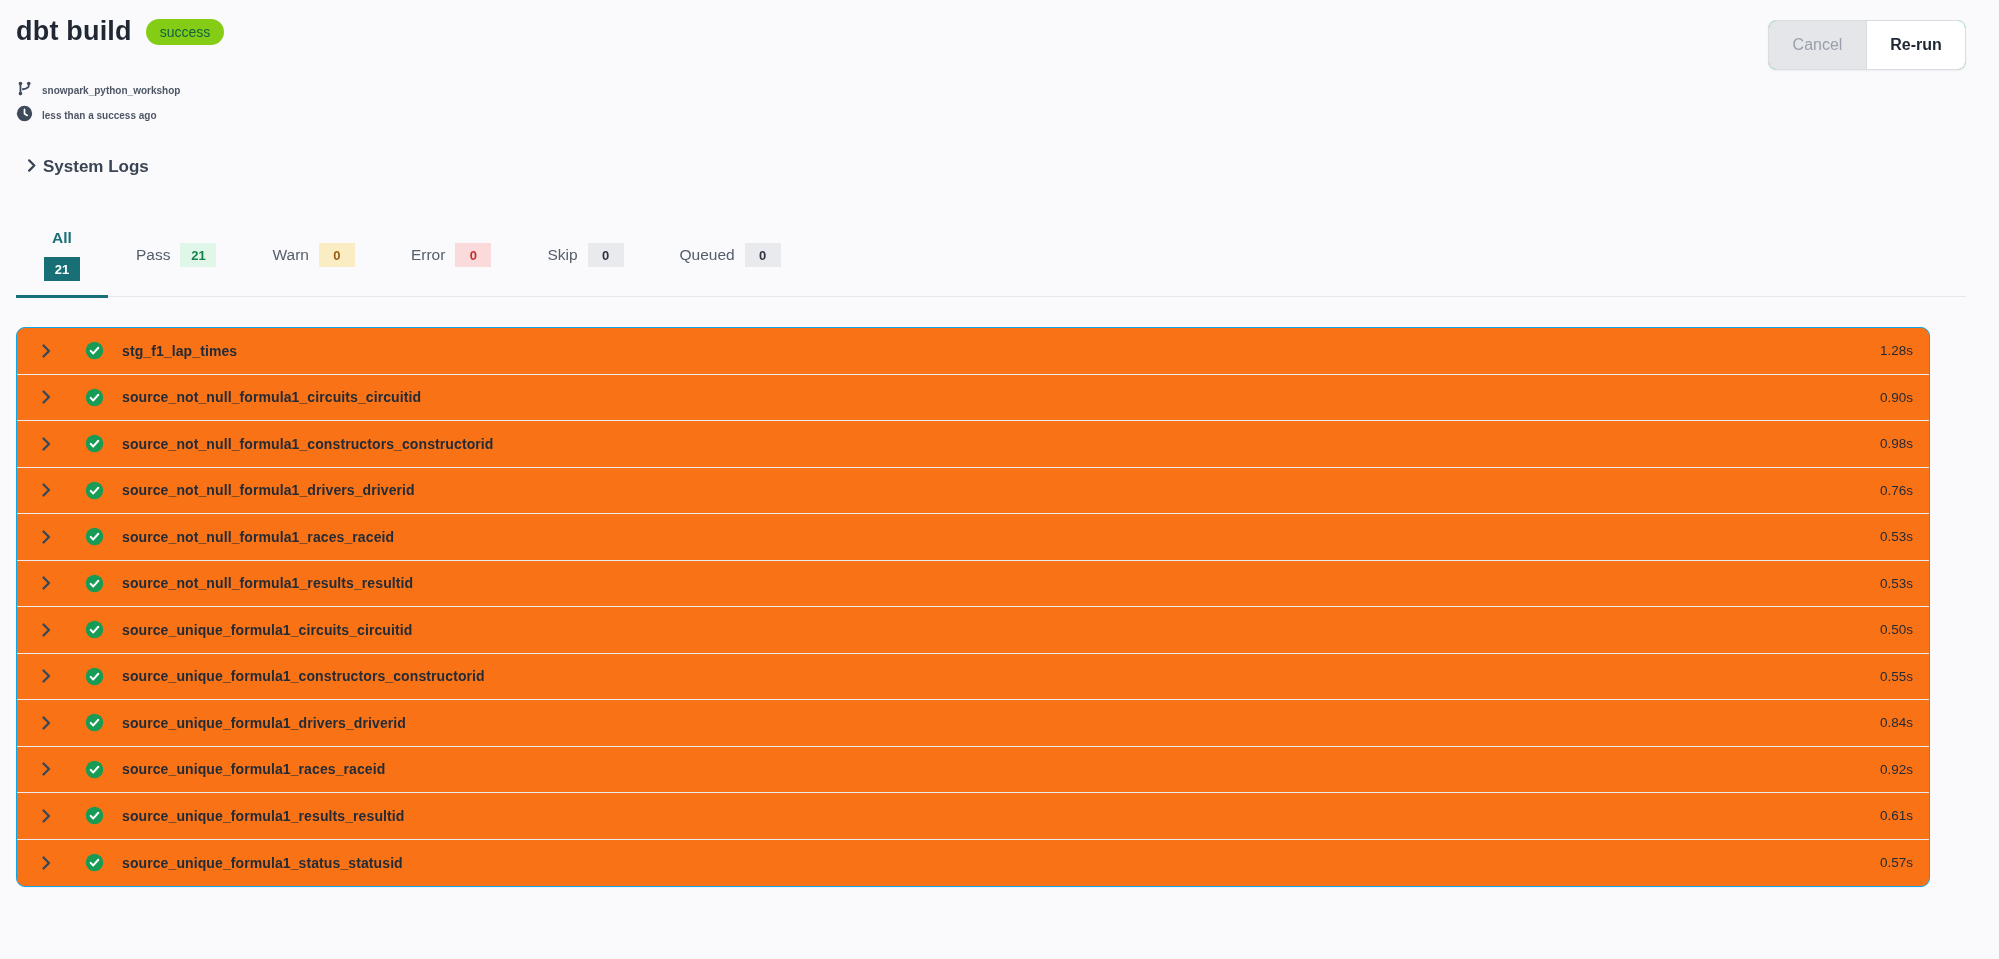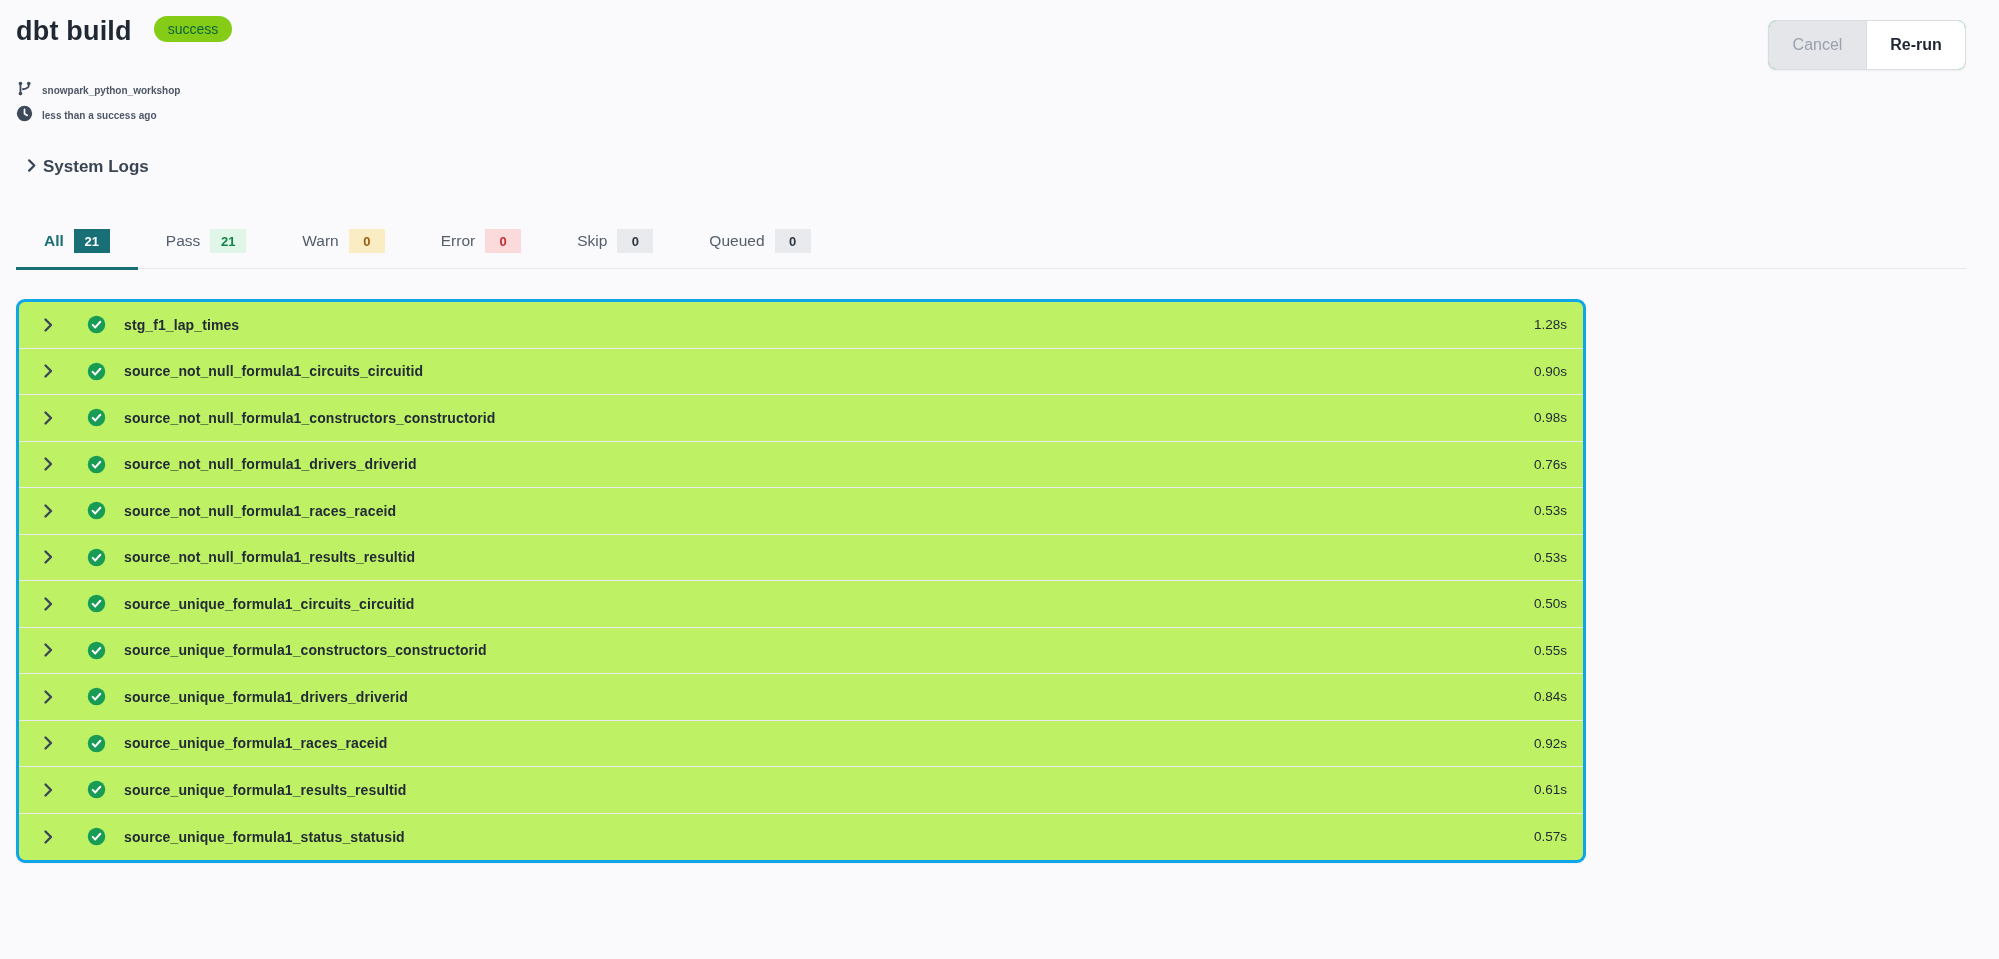--- a/index.html
+++ b/index.html
@@ -7,21 +7,21 @@
     width: 1999px; height: 959px;
     overflow: hidden;
     background: #FAFAFC;
     font-family: "Liberation Sans", sans-serif;
     color: #232B36;
   }
   .page { padding: 16px 33px 0 16px; }
 
   
   .header-row { display: flex; align-items: flex-start; justify-content: space-between; }
-  .title-wrap { display: flex; align-items: flex-start; gap: 22px; }
+  .title-wrap { display: flex; align-items: center; gap: 14px; }
   .page-title { font-size: 27px; font-weight: 700; color: #1F2833; letter-spacing: .2px; }
   .status-badge {
     background: #84cc16; color: #0E6343;
     font-size: 14px; font-weight: 500;
     padding: 6px 14px; border-radius: 15px; line-height: 1;
   }
   .btn-group {
     display: flex; border: 1px solid #D9DCE1; border-radius: 8px;
     overflow: hidden; background: #22c55e; box-shadow: 0 1px 2px rgba(16,24,40,.05);
     margin-top: 4px;
@@ -43,37 +43,37 @@
   .syslogs-label { font-size: 17px; font-weight: 700; color: #3A4554; }
 
   
   .tabbar { display: flex; margin-top: 42px; border-bottom: 1px solid #E5E7EA; width: 1950px; }
   .tab {
     display: flex; align-items: center; gap: 10px;
     padding: 10px 28px 14px 28px; cursor: pointer;
     border-bottom: 3px solid transparent; margin-bottom: -2px;
   }
   .tab-label { font-size: 15.5px; color: #545D6B; }
-  .tab.active { border-bottom-color: #186F76; }
+  .tab.active { border-bottom-color: #186F76; flex-direction: column; }
   .tab.active .tab-label { color: #186F76; font-weight: 700; }
   .pill {
     min-width: 36px; height: 24px; border-radius: 0;
     display: inline-flex; align-items: center; justify-content: center;
     font-size: 13px; font-weight: 600; padding: 0 10px; line-height: 1;
   }
   .tab-all .pill    { background: #186F76; color: #FFFFFF; }
   .tab-pass .pill   { background: #DFF6E8; color: #168149; }
   .tab-warn .pill   { background: #FAEDC4; color: #9C5C10; }
   .tab-error .pill  { background: #FADADA; color: #C22E2E; }
   .tab-skip .pill, .tab-queued .pill { background: #E8EAEE; color: #2E3642; }
 
   
   .results {
-    margin-top: 30px; width: 1570px;
-    background: #bef264; border: 3px solid #0ea5e9; border-radius: 9px;
+    margin-top: 30px; width: 1914px;
+    background: #f97316; border: 1px solid #0ea5e9; border-radius: 9px;
     box-shadow: 0 1px 2px rgba(16,24,40,.04);
     overflow: hidden;
   }
   .row {
     display: flex; align-items: center; height: 46.5px;
     border-bottom: 1px solid #EAECEF; padding: 0 16px 0 18px;
   }
   .row:last-child { border-bottom: none; }
   .row-chevron { display: flex; align-items: center; justify-content: center; width: 22px; cursor: pointer; background: none; border: none; }
   .row-check { margin-left: 28px; display: flex; align-items: center; }

